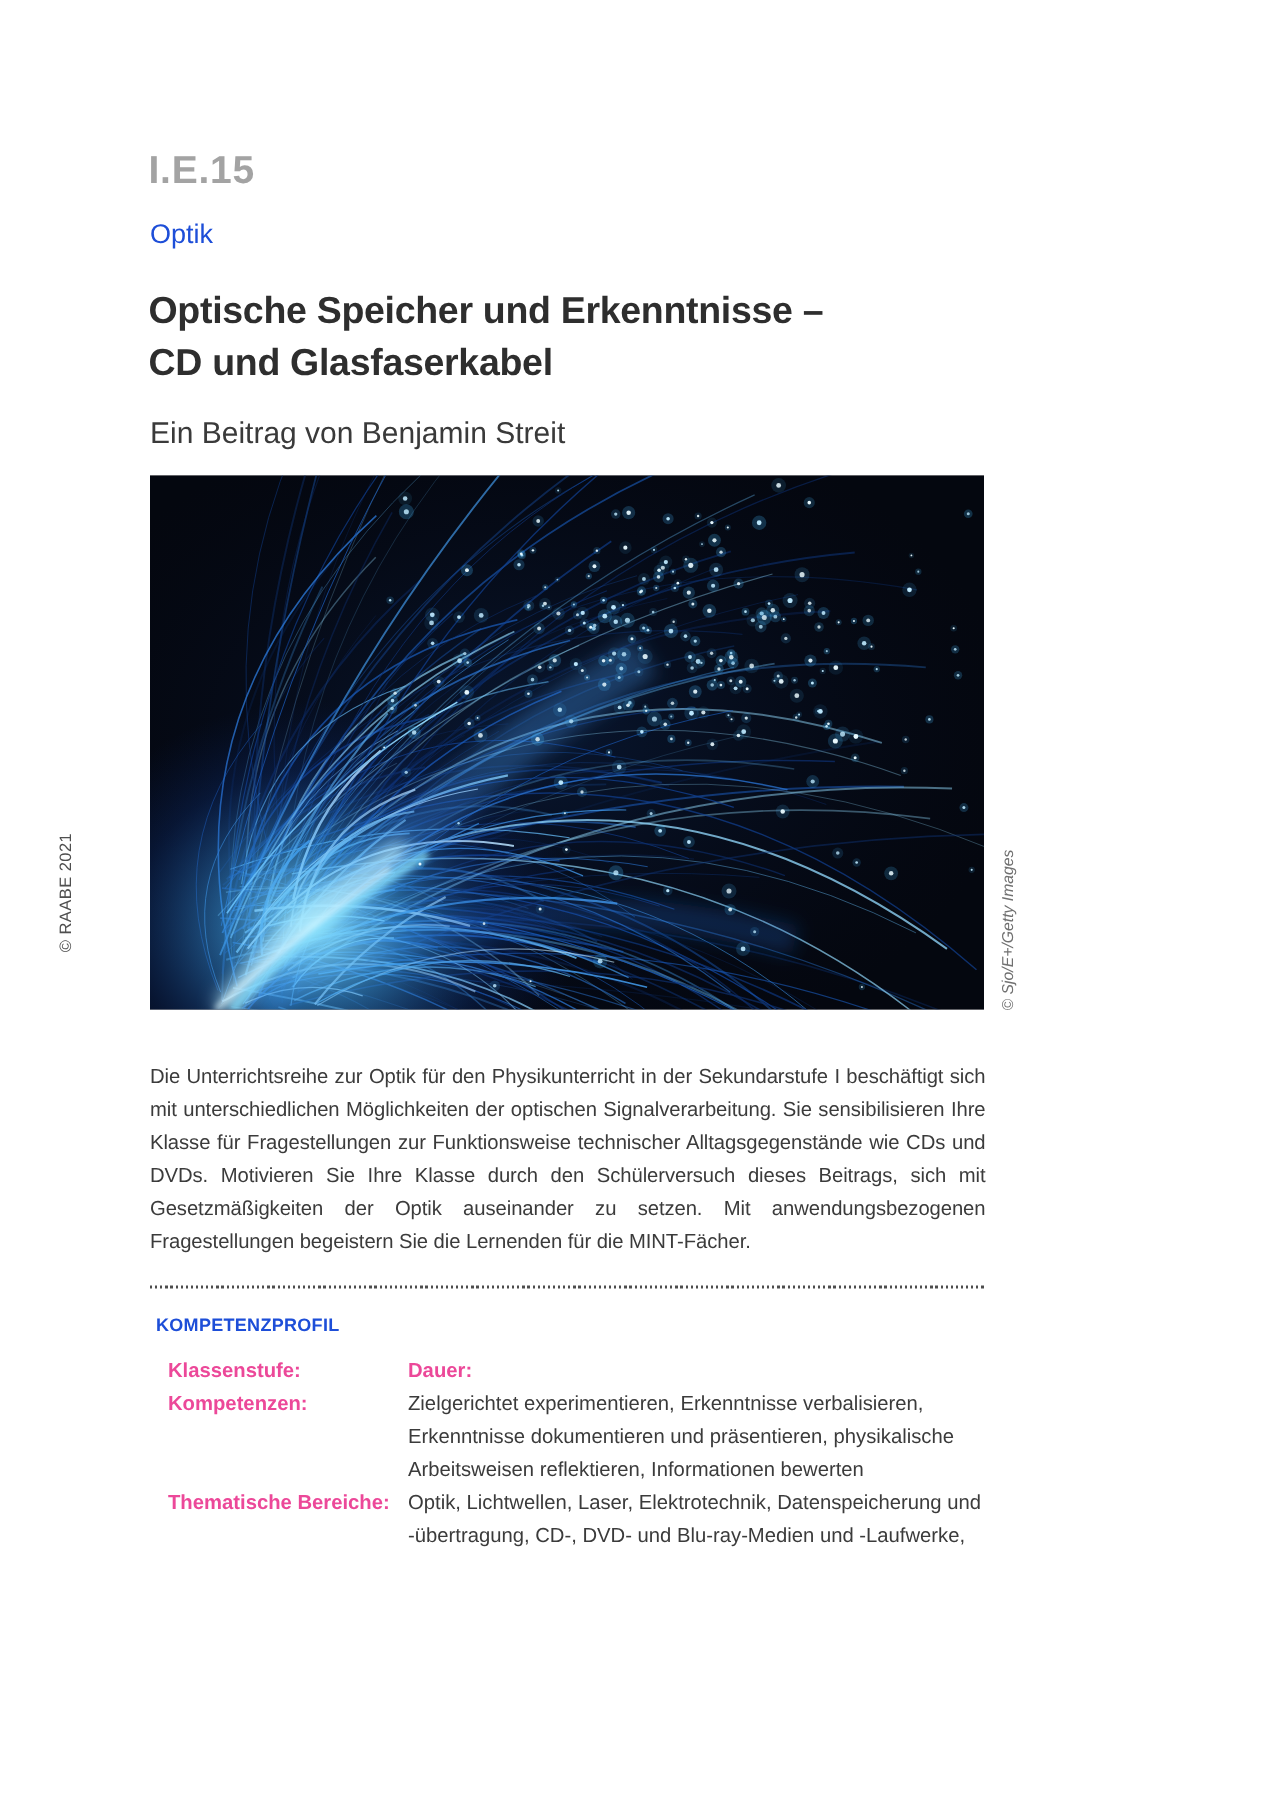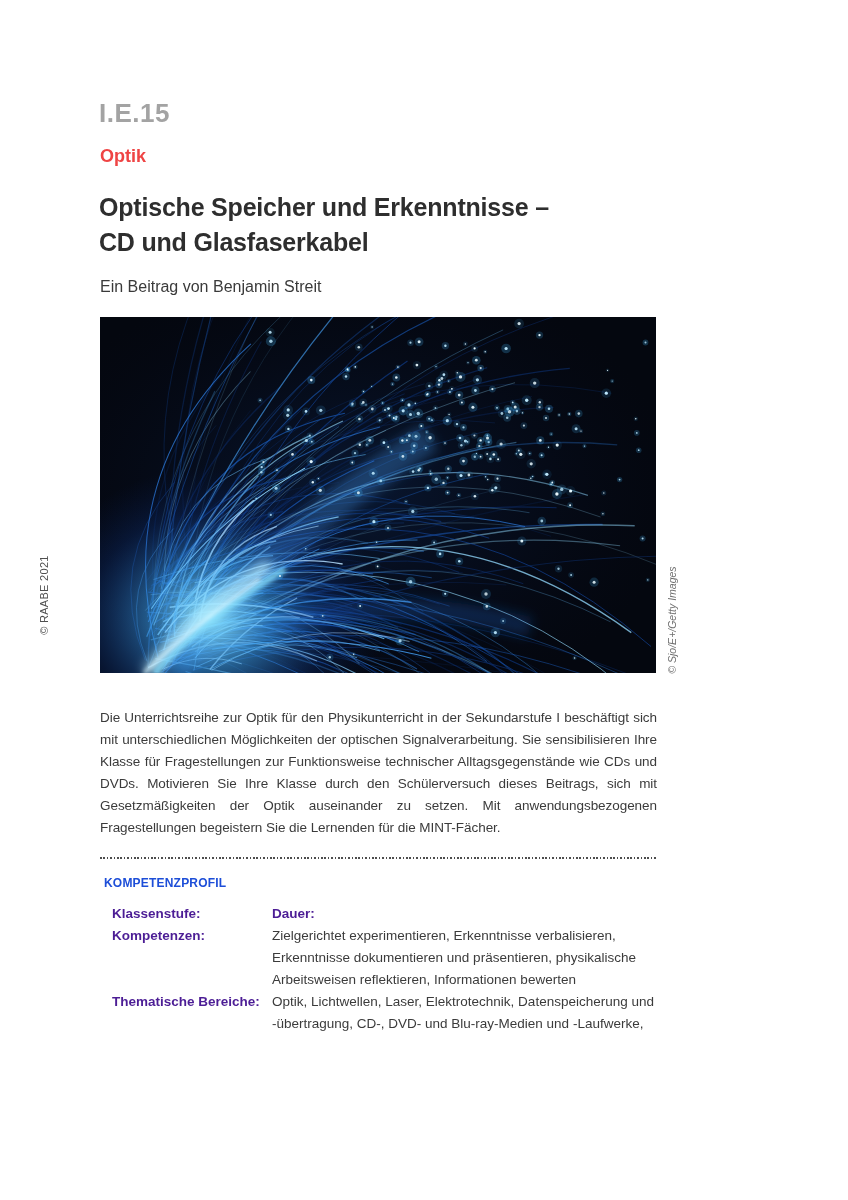--- a/index.html
+++ b/index.html
@@ -2,26 +2,26 @@
 <html><head>
 <meta charset="utf-8">
 <style>
   html,body{margin:0;padding:0;background:#ffffff;}
   .page{
     position:relative; width:848px; height:1037px; background:#ffffff;
     font-family:"Liberation Sans",sans-serif; overflow:hidden; color:#3b3b3b;
   }
   .abs{position:absolute;}
   .doc-code{left:99px; top:98px; font-size:26px; font-weight:700; color:#a3a3a3; letter-spacing:.5px;}
-  .category{left:100px; top:146px; font-size:18px; font-weight:700; color:#ef4444;}
+  .category{left:100px; top:146px; font-size:18px; font-weight:400; color:#1d4ed8;}
   .doc-title{
     left:99px; top:190px; width:560px; font-size:25px; font-weight:700; color:#2e2e2e;
     line-height:35px; letter-spacing:-.2px; white-space:pre-line;
   }
-  .byline{left:100px; top:278px; font-size:16px; color:#3a3a3a;}
+  .byline{left:100px; top:278px; font-size:20px; color:#3a3a3a;}
   .hero{left:100px; top:317px; width:556px; height:356px; background:#04070f;}
   .hero svg{display:block; width:556px; height:356px;}
   .vtext{
     position:absolute; white-space:nowrap;
     transform:translate(-50%,-50%) rotate(-90deg);
   }
   .credit-left{left:44px; top:595px; font-size:11px; color:#4f4f4f; letter-spacing:.3px;}
   .credit-right{left:672px; top:620px; font-size:10.5px; font-style:italic; color:#707070;}
   .intro{
     left:100px; top:707px; width:557px; font-size:13.5px; line-height:22px;
@@ -32,21 +32,21 @@
     background-image:repeating-linear-gradient(to right,#4d4d4d 0px,#4d4d4d 1.5px,transparent 1.5px,transparent 3.4px);
   }
   .dotted-1{left:100px; top:857px; width:557px;}
   .dotted-2{left:100px; top:1090px; width:557px;}
   .profile-heading{left:104px; top:876px; font-size:12px; font-weight:700; color:#1d4ed8; letter-spacing:.2px;}
   .profile-rows{
     left:112px; top:903px; width:545px;
     display:grid; grid-template-columns:160px 385px;
     font-size:13.5px; line-height:22px; color:#3b3b3b;
   }
-  .profile-rows .plabel{font-weight:700; color:#4c1d95; padding-right:10px;}
+  .profile-rows .plabel{font-weight:700; color:#ec4899; padding-right:10px;}
 </style>
 </head>
 <body>
 
 <div class="page">
 
   <div class="abs doc-code">I.E.15</div>
   <div class="abs category">Optik</div>
   <div class="abs doc-title">Optische Speicher und Erkenntnisse –
 CD und Glasfaserkabel</div>

